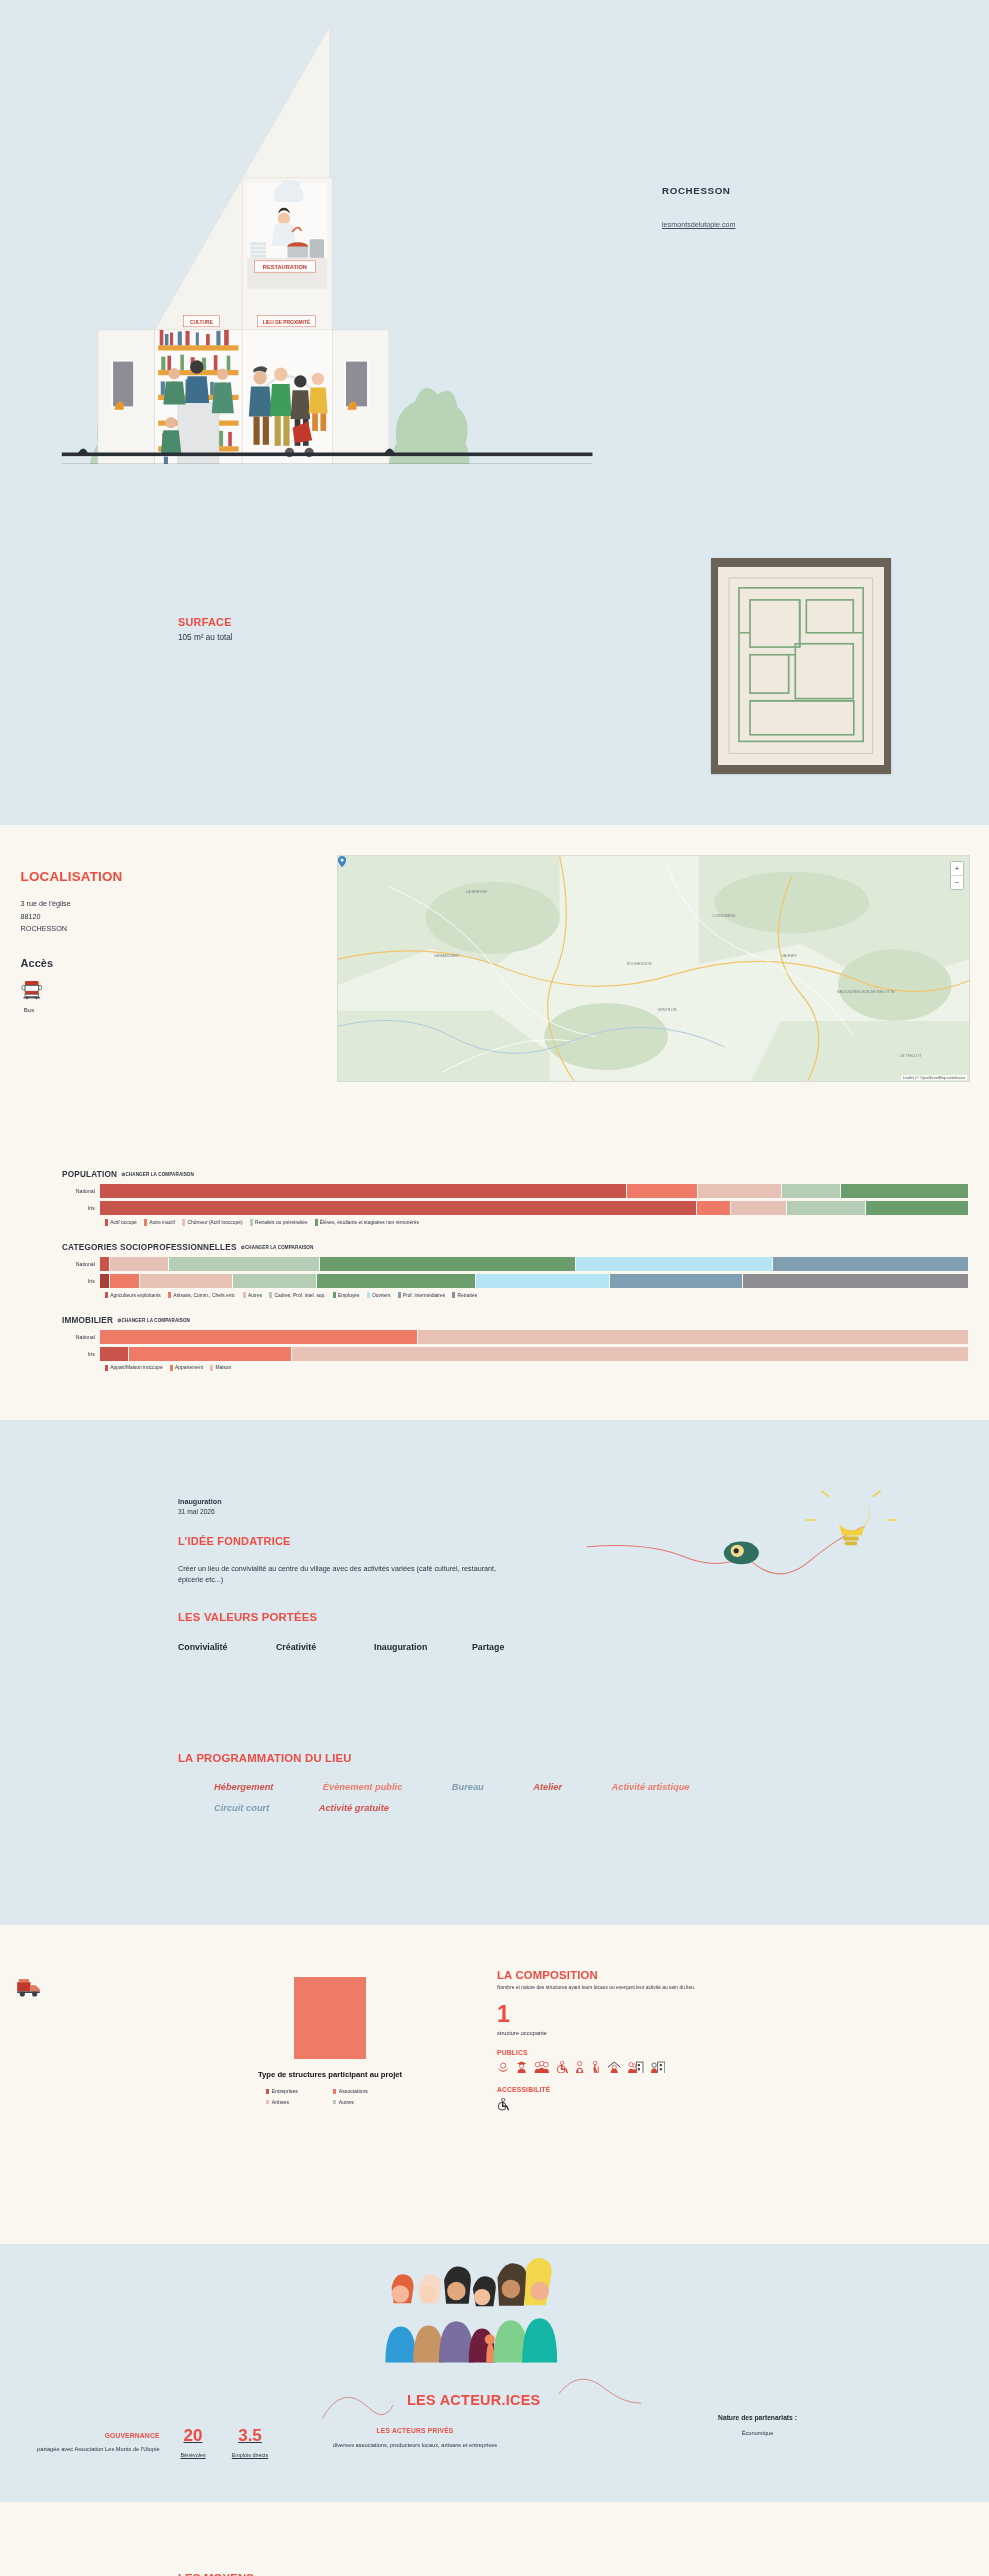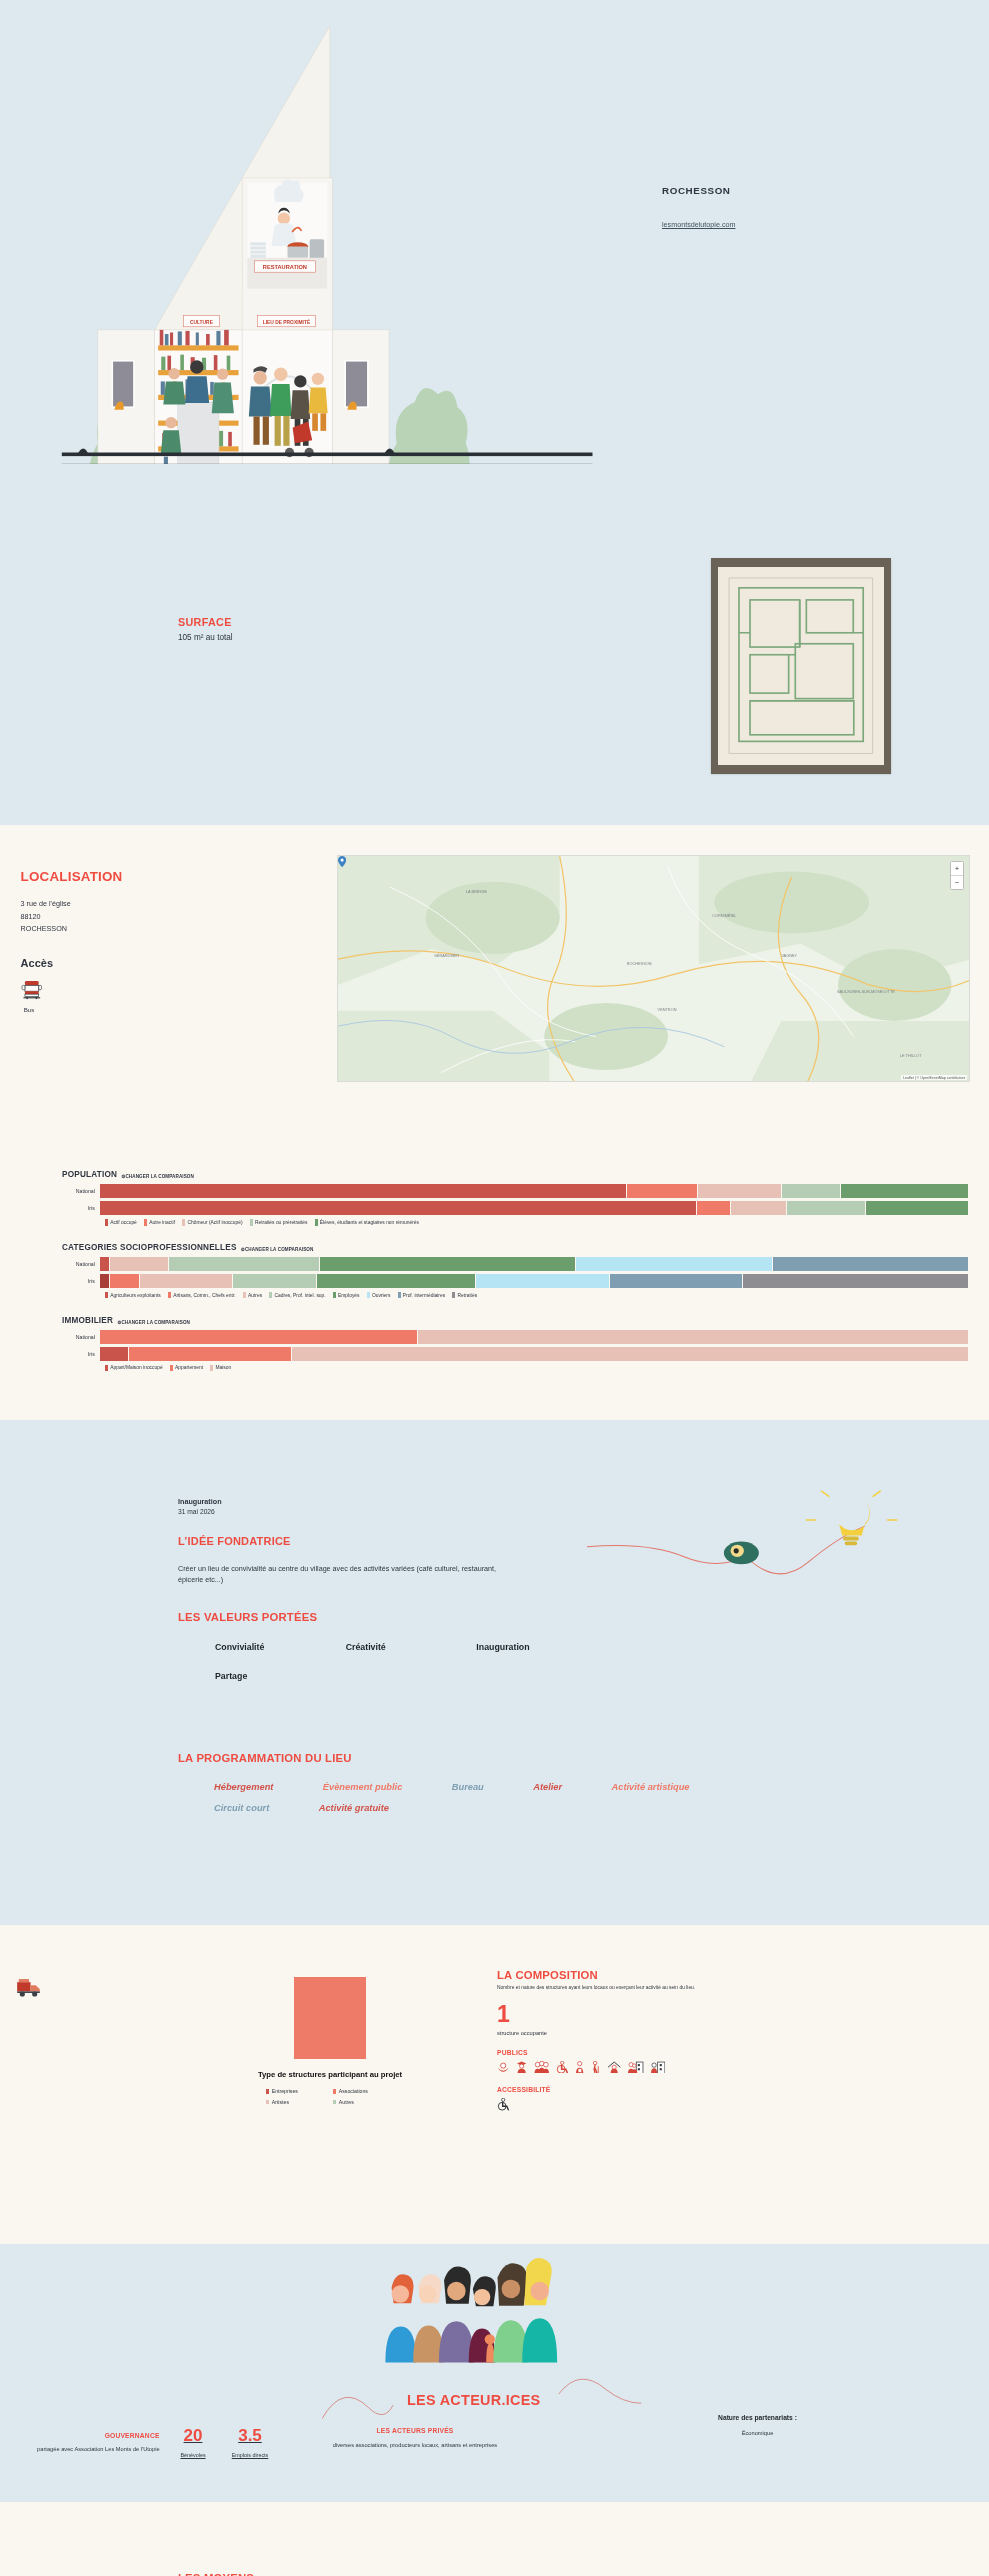--- a/index.html
+++ b/index.html
@@ -71,21 +71,21 @@
   .map-zoom div+div{border-top:0.5px solid #d6d6d6;}
   .map-credit{
     position:absolute;right:2.1px;bottom:1px;font-size:3.6px;color:#555;
     background:rgba(255,255,255,.75);padding:0.5px 1.5px;
   }
   .map-pin{position:absolute;left:278px;top:112px;width:8.2px;height:11.3px;}
 
   
   .stats{padding:10.3px 0 31px 0;position:relative;}
   .stat-block{margin:0 0 17.5px 0;padding-left:62px;padding-right:20.6px;}
-  .stat-head{display:flex;align-items:flex-end;gap:4.1px;margin-bottom:5.2px;}
+  .stat-head{display:flex;align-items:center;gap:4.1px;margin-bottom:5.2px;}
   .stat-head .name{font-size:8.2px;font-weight:bold;letter-spacing:0.2px;color:#2e3440;}
   .stat-head .cmp{font-size:4.6px;font-weight:bold;letter-spacing:0.1px;color:#2e3440;}
   .bar-row{display:flex;align-items:center;margin-bottom:3.6px;}
   .bar-row .rowlab{
     width:38px;text-align:right;padding-right:5.2px;font-size:5.2px;color:#2e3440;flex:none;
   }
   .bar{display:flex;flex:1;height:13.4px;gap:1px;}
   .bar span{display:block;height:100%;}
   .legend{display:flex;flex-wrap:wrap;gap:7.2px;margin-top:4.1px;margin-left:43px;}
   .legend .li{display:flex;align-items:center;gap:2.1px;font-size:4.9px;color:#2e3440;}
@@ -96,21 +96,21 @@
   .idea-inner{position:absolute;left:178px;top:77px;width:392px;}
   .idea-inaug-l{font-size:7.2px;font-weight:bold;color:#2e3440;}
   .idea-inaug-d{font-size:6.7px;margin-top:2.6px;color:#2e3440;}
   .idea-inner h2{margin:19.6px 0 15.5px 0;font-size:11px;}
   .idea-desc{font-size:7.2px;line-height:1.65;color:#2e3440;max-width:330px;}
   .idea-illu{position:absolute;left:587px;top:70px;width:319px;height:134px;}
 
   
   .valeurs{position:absolute;left:178px;top:191px;width:515px;}
   .valeurs h2{margin-bottom:19.6px;font-size:11.3px;}
-  .val-grid{display:grid;grid-template-columns:1fr 1fr 1fr;row-gap:19px;max-width:392px;margin-left:37px;}
+  .val-grid{display:grid;grid-template-columns:1fr 1fr 1fr 1fr;row-gap:27px;max-width:392px;}
   .val-item{font-size:8.8px;color:#1d2429;font-weight:600;}
 
   
   .prog{position:absolute;left:178px;top:332px;width:670px;}
   .prog h2{margin-bottom:18.5px;font-size:11.3px;}
   .prog-tags{display:flex;flex-wrap:wrap;gap:5.2px 13.4px;max-width:541px;}
   .tag{font-style:italic;font-weight:bold;font-size:9.3px;margin-left:36px;}
 
   
   .composition{height:319px;position:relative;}

